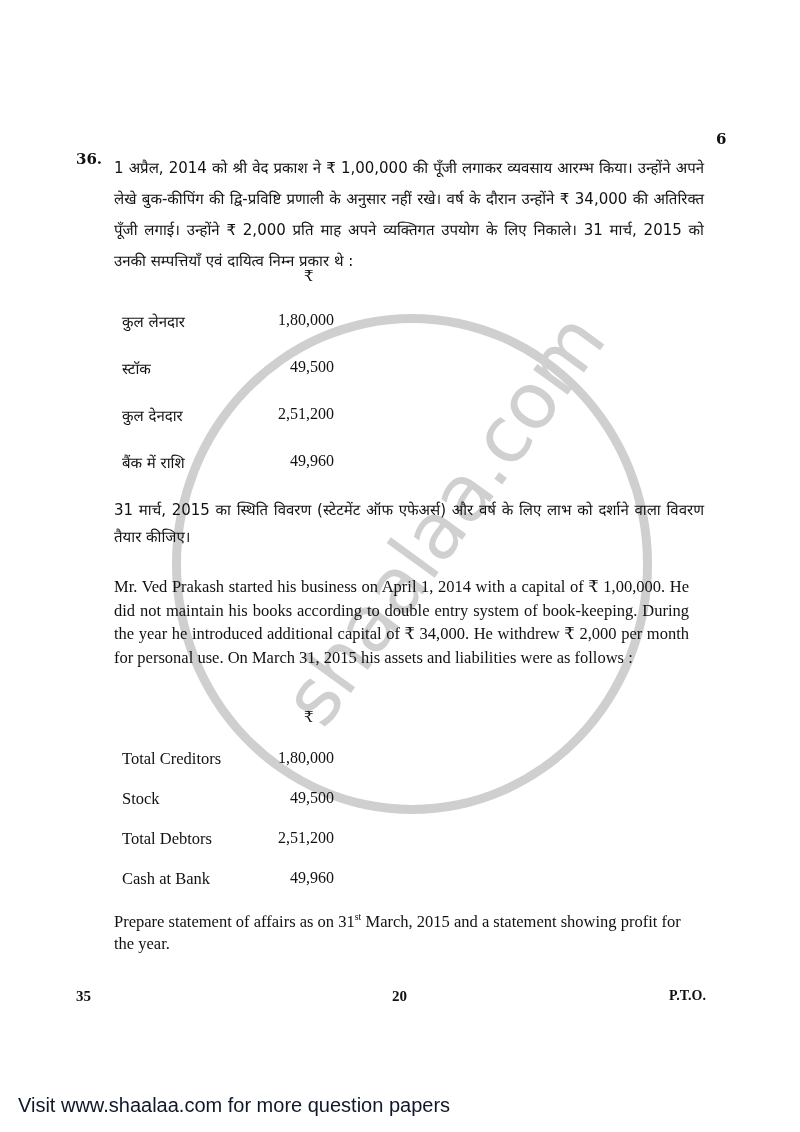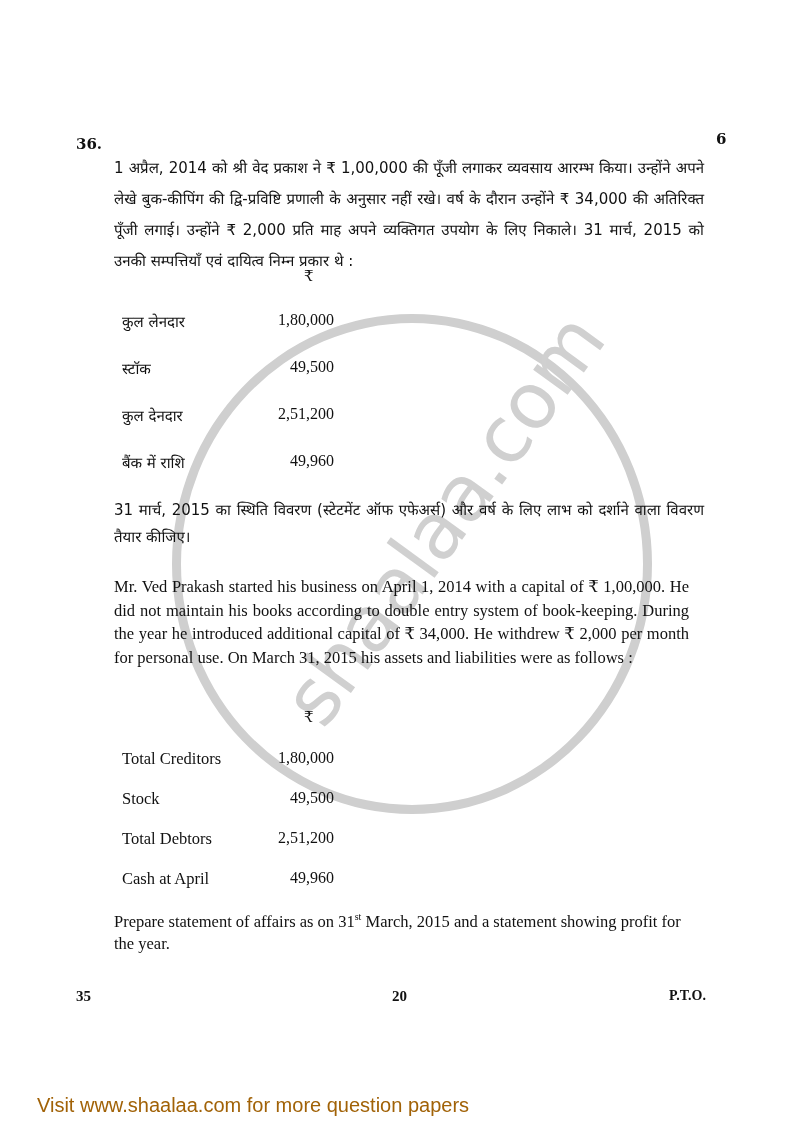--- a/index.html
+++ b/index.html
@@ -14,21 +14,21 @@
       border: 9px solid #cfcfcf; border-radius: 50%; box-sizing: border-box;
       z-index: 0;
     }
     .watermark-text {
       position: absolute; left: 215px; top: 500px; width: 420px;
       font-family: "DejaVu Sans", "Liberation Sans", sans-serif;
       font-size: 78px; color: #d0d0d0; transform: rotate(-54deg);
       transform-origin: center; z-index: 0; letter-spacing: -1px; text-align: center;
     }
     .content { position: absolute; left: 0; top: 0; width: 800px; z-index: 1; }
-    .qnum { position: absolute; left: 76px; top: 135px; font-weight: bold; font-size: 15px; }
+    .qnum { position: absolute; left: 76px; top: 150px; font-weight: bold; font-size: 15px; }
     .marks { position: absolute; left: 716px; top: 130px; font-weight: bold; font-size: 15px; }
     .para-hi {
       position: absolute; left: 114px; top: 133px; width: 590px;
       font-size: 15px; line-height: 31px; text-align: justify;
       font-family: "DejaVu Sans", "Liberation Sans", sans-serif;
       margin-top: 20px;
     }
     .para-hi2 {
       position: absolute; left: 114px; top: 497px; width: 590px;
       font-size: 15px; line-height: 27px; text-align: justify;
@@ -49,22 +49,22 @@
     .row { position: absolute; left: 114px; width: 220px; }
     .row .label { position: absolute; left: 8px; }
     .row .value { position: absolute; right: 0; text-align: right; }
     .row-hi { font-family: "DejaVu Sans", "Liberation Sans", sans-serif; font-size: 15px; }
     .row-en { font-family: "Liberation Serif", "DejaVu Serif", serif; font-size: 16.5px; }
     .row-hi .value, .row-en .value { font-family: "Liberation Serif", "DejaVu Serif", serif; font-size: 16px; }
     .footer-left { position: absolute; left: 76px; top: 988px; font-weight: bold; font-size: 15px; font-family: Liberation Serif, serif; }
     .footer-center { position: absolute; left: 392px; top: 988px; font-weight: bold; font-size: 15px; font-family: "Liberation Serif", serif; }
     .footer-right { position: absolute; left: 669px; top: 988px; font-weight: bold; font-size: 14px; font-family: "Liberation Serif", serif; text-align: right; }
     .visit {
-      position: absolute; left: 37px; top: 1094px;
-      font-family: "Liberation Sans", "DejaVu Sans", sans-serif; font-size: 20px; color: #a16207;
+      position: absolute; left: 18px; top: 1094px;
+      font-family: "Liberation Sans", "DejaVu Sans", sans-serif; font-size: 20px; color: #0f172a;
     }
   </style>
 </head>
 <body>
 
 <div class="page">
   <div class="watermark-ring"></div>
   <div class="watermark-text">shaalaa.com</div>
 
   <div class="content">
@@ -104,21 +104,21 @@
     </div>
     <div class="row row-en" style="top:789px;">
       <span class="label">Stock</span>
       <span class="value">49,500</span>
     </div>
     <div class="row row-en" style="top:829px;">
       <span class="label">Total Debtors</span>
       <span class="value">2,51,200</span>
     </div>
     <div class="row row-en" style="top:869px;">
-      <span class="label">Cash at April</span>
+      <span class="label">Cash at Bank</span>
       <span class="value">49,960</span>
     </div>
 
     <div class="para-en2"><span>Prepare statement of affairs as on 31</span><sup>st</sup><span> March, 2015 and a statement showing profit for the year.</span></div>
 
     <div class="footer-left">35</div>
     <div class="footer-center">20</div>
     <div class="footer-right">P.T.O.</div>
   </div>
 

